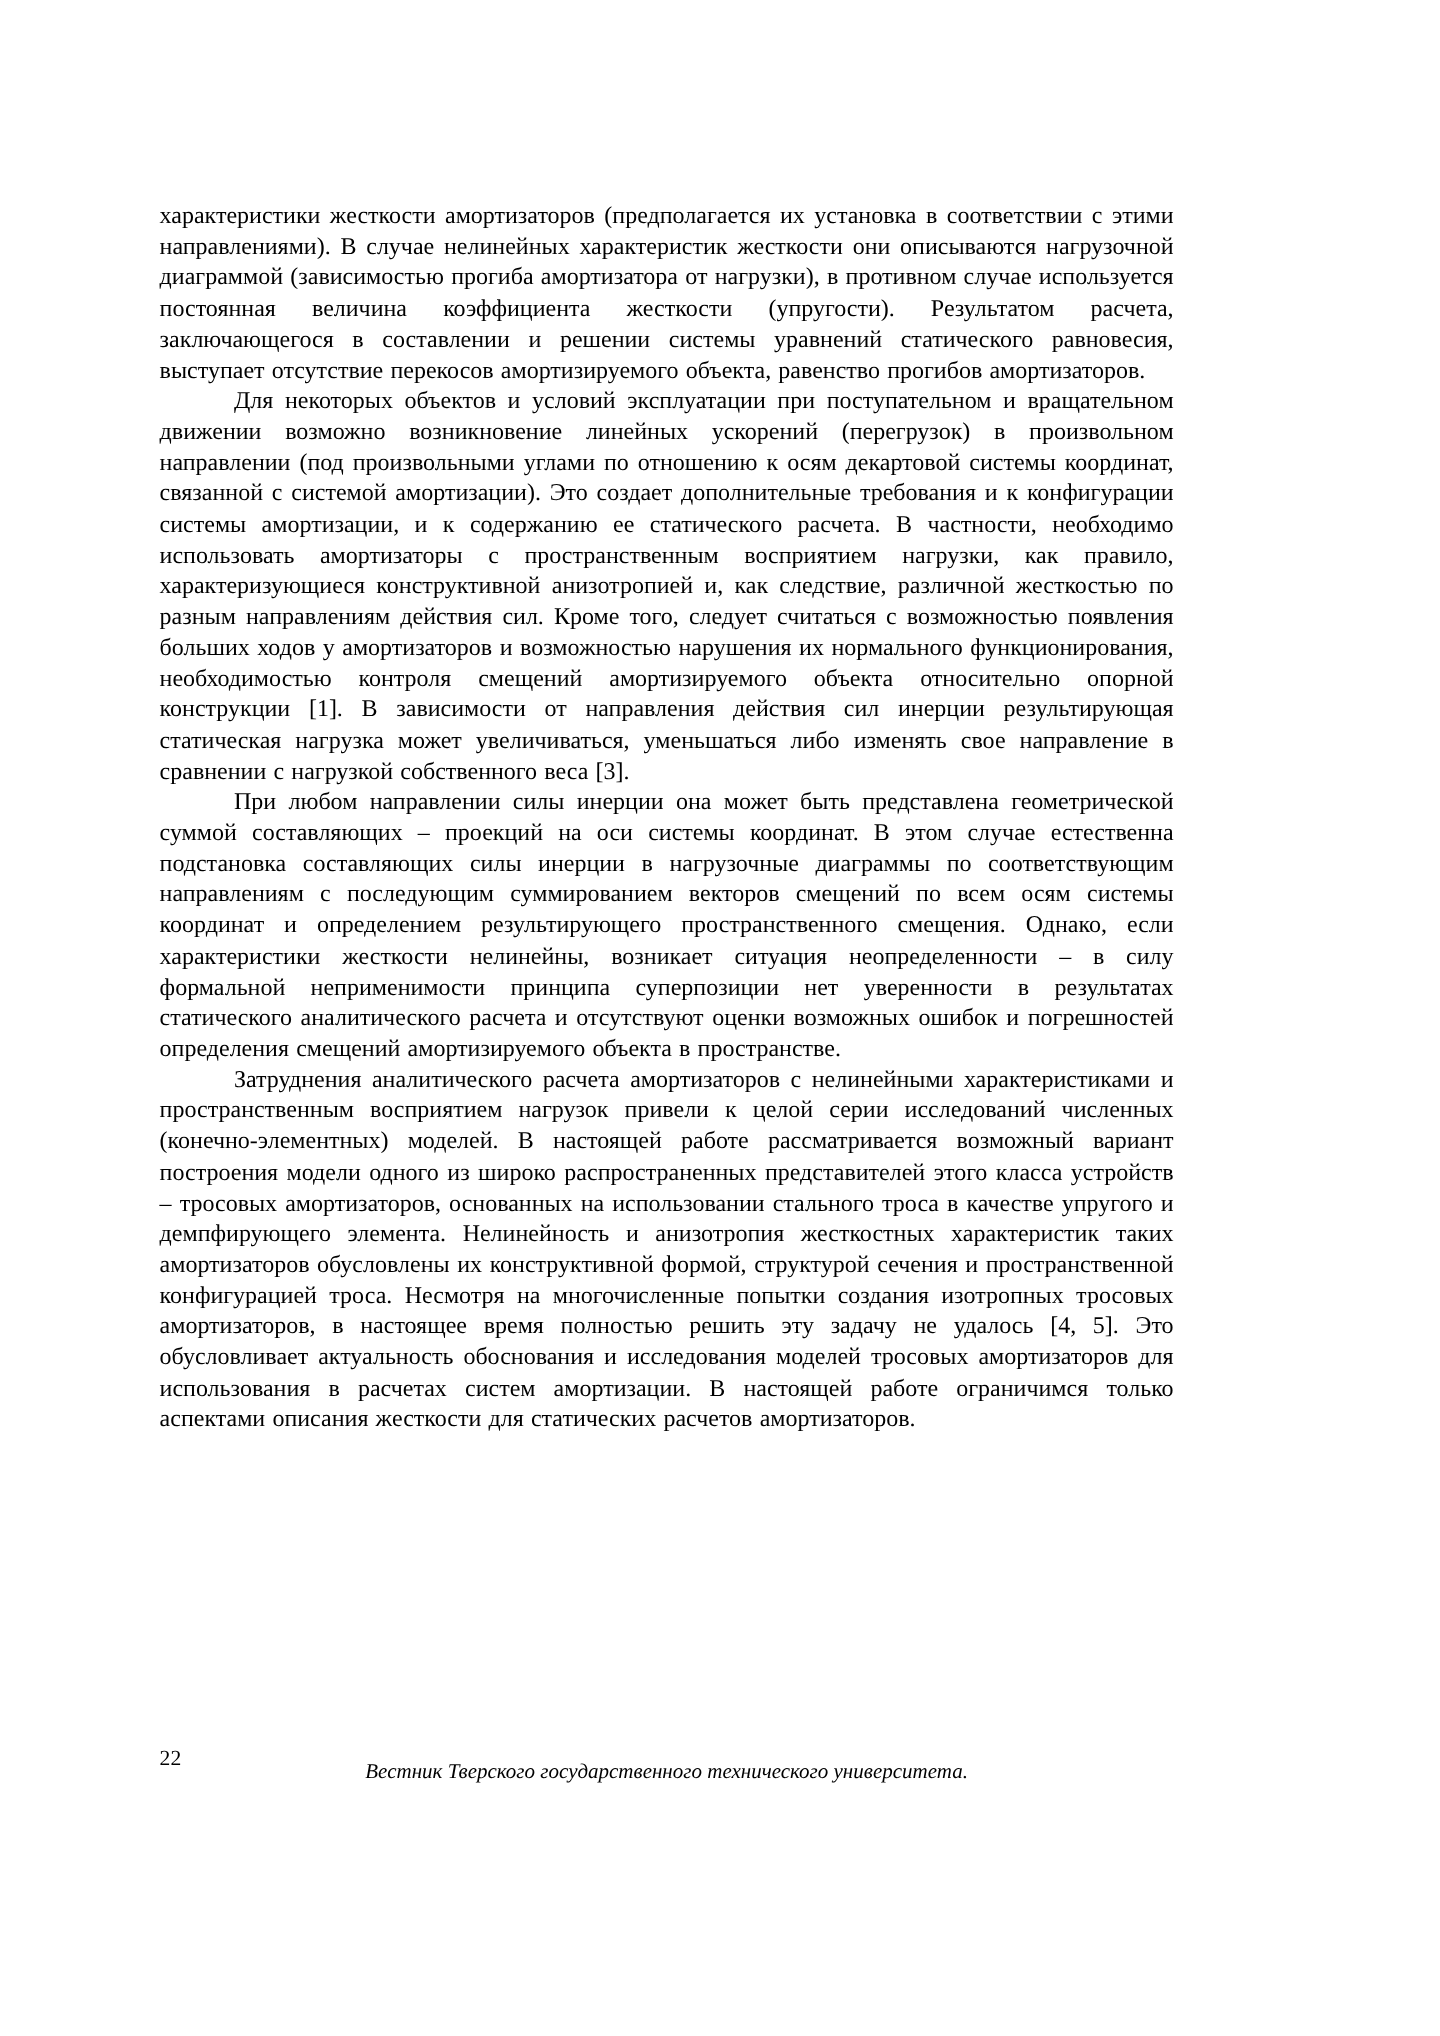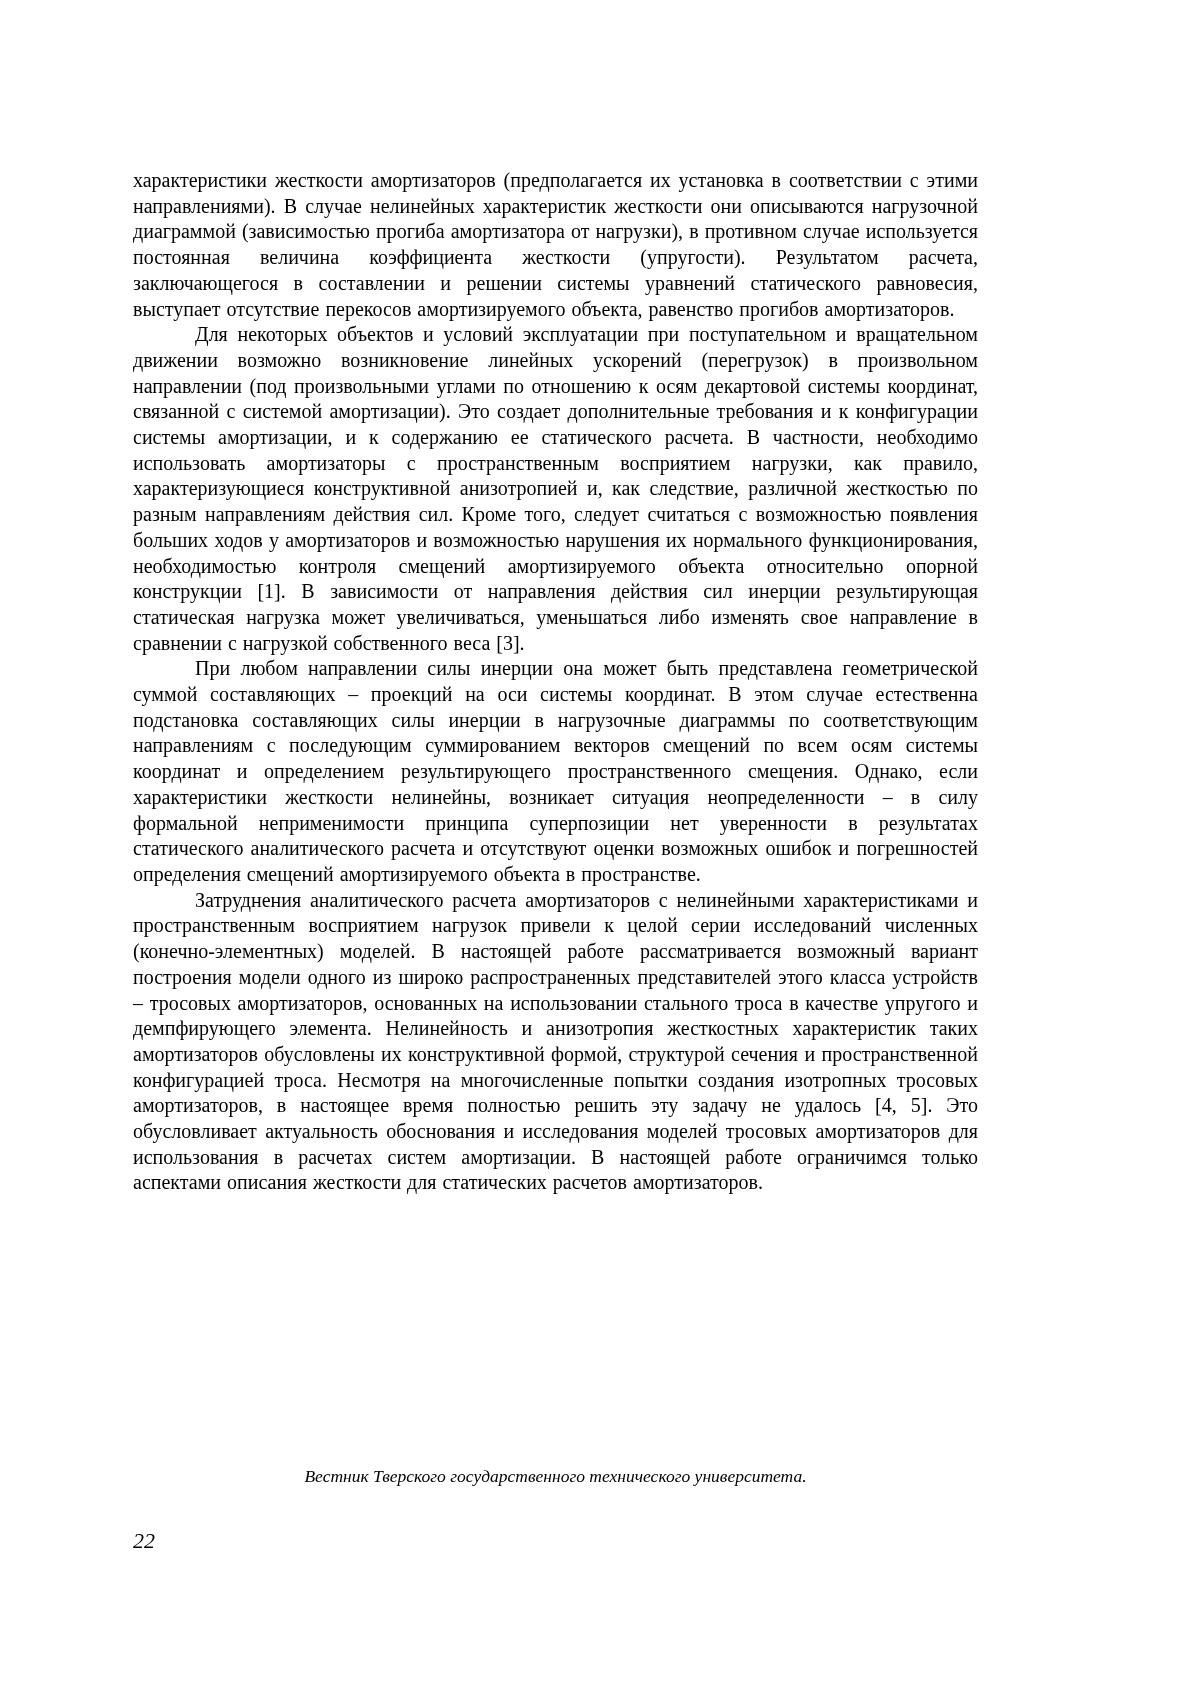--- a/index.html
+++ b/index.html
@@ -40,24 +40,23 @@
     top: 1424px;
     width: 845px;
     text-align: center;
     font-style: italic;
     font-size: 17.5px;
     line-height: 25px;
   }
   .page-number {
     position: absolute;
     left: 133px;
-    top: 1488px;
-    font-size: 22px;
+    top: 1412px;
+    font-size: 18px;
     line-height: 26px;
-    font-style: italic;
   }
 </style>
 </head>
 <body>
 
 <div class="page">
 
   <div class="text-block">
     <p class="para no-indent">характеристики жесткости амортизаторов (предполагается их установка в соответствии с этими направлениями). В случае нелинейных характеристик жесткости они описываются нагрузочной диаграммой (зависимостью прогиба амортизатора от нагрузки), в противном случае используется постоянная величина коэффициента жесткости (упругости). Результатом расчета, заключающегося в составлении и решении системы уравнений статического равновесия, выступает отсутствие перекосов амортизируемого объекта, равенство прогибов амортизаторов.</p>
     <p class="para">Для некоторых объектов и условий эксплуатации при поступательном и вращательном движении возможно возникновение линейных ускорений (перегрузок) в произвольном направлении (под произвольными углами по отношению к осям декартовой системы координат, связанной с системой амортизации). Это создает дополнительные требования и к конфигурации системы амортизации, и к содержанию ее статического расчета. В частности, необходимо использовать амортизаторы с пространственным восприятием нагрузки, как правило, характеризующиеся конструктивной анизотропией и, как следствие, различной жесткостью по разным направлениям действия сил. Кроме того, следует считаться с возможностью появления больших ходов у амортизаторов и возможностью нарушения их нормального функционирования, необходимостью контроля смещений амортизируемого объекта относительно опорной конструкции [1]. В зависимости от направления действия сил инерции результирующая статическая нагрузка может увеличиваться, уменьшаться либо изменять свое направление в сравнении с нагрузкой собственного веса [3].</p>

